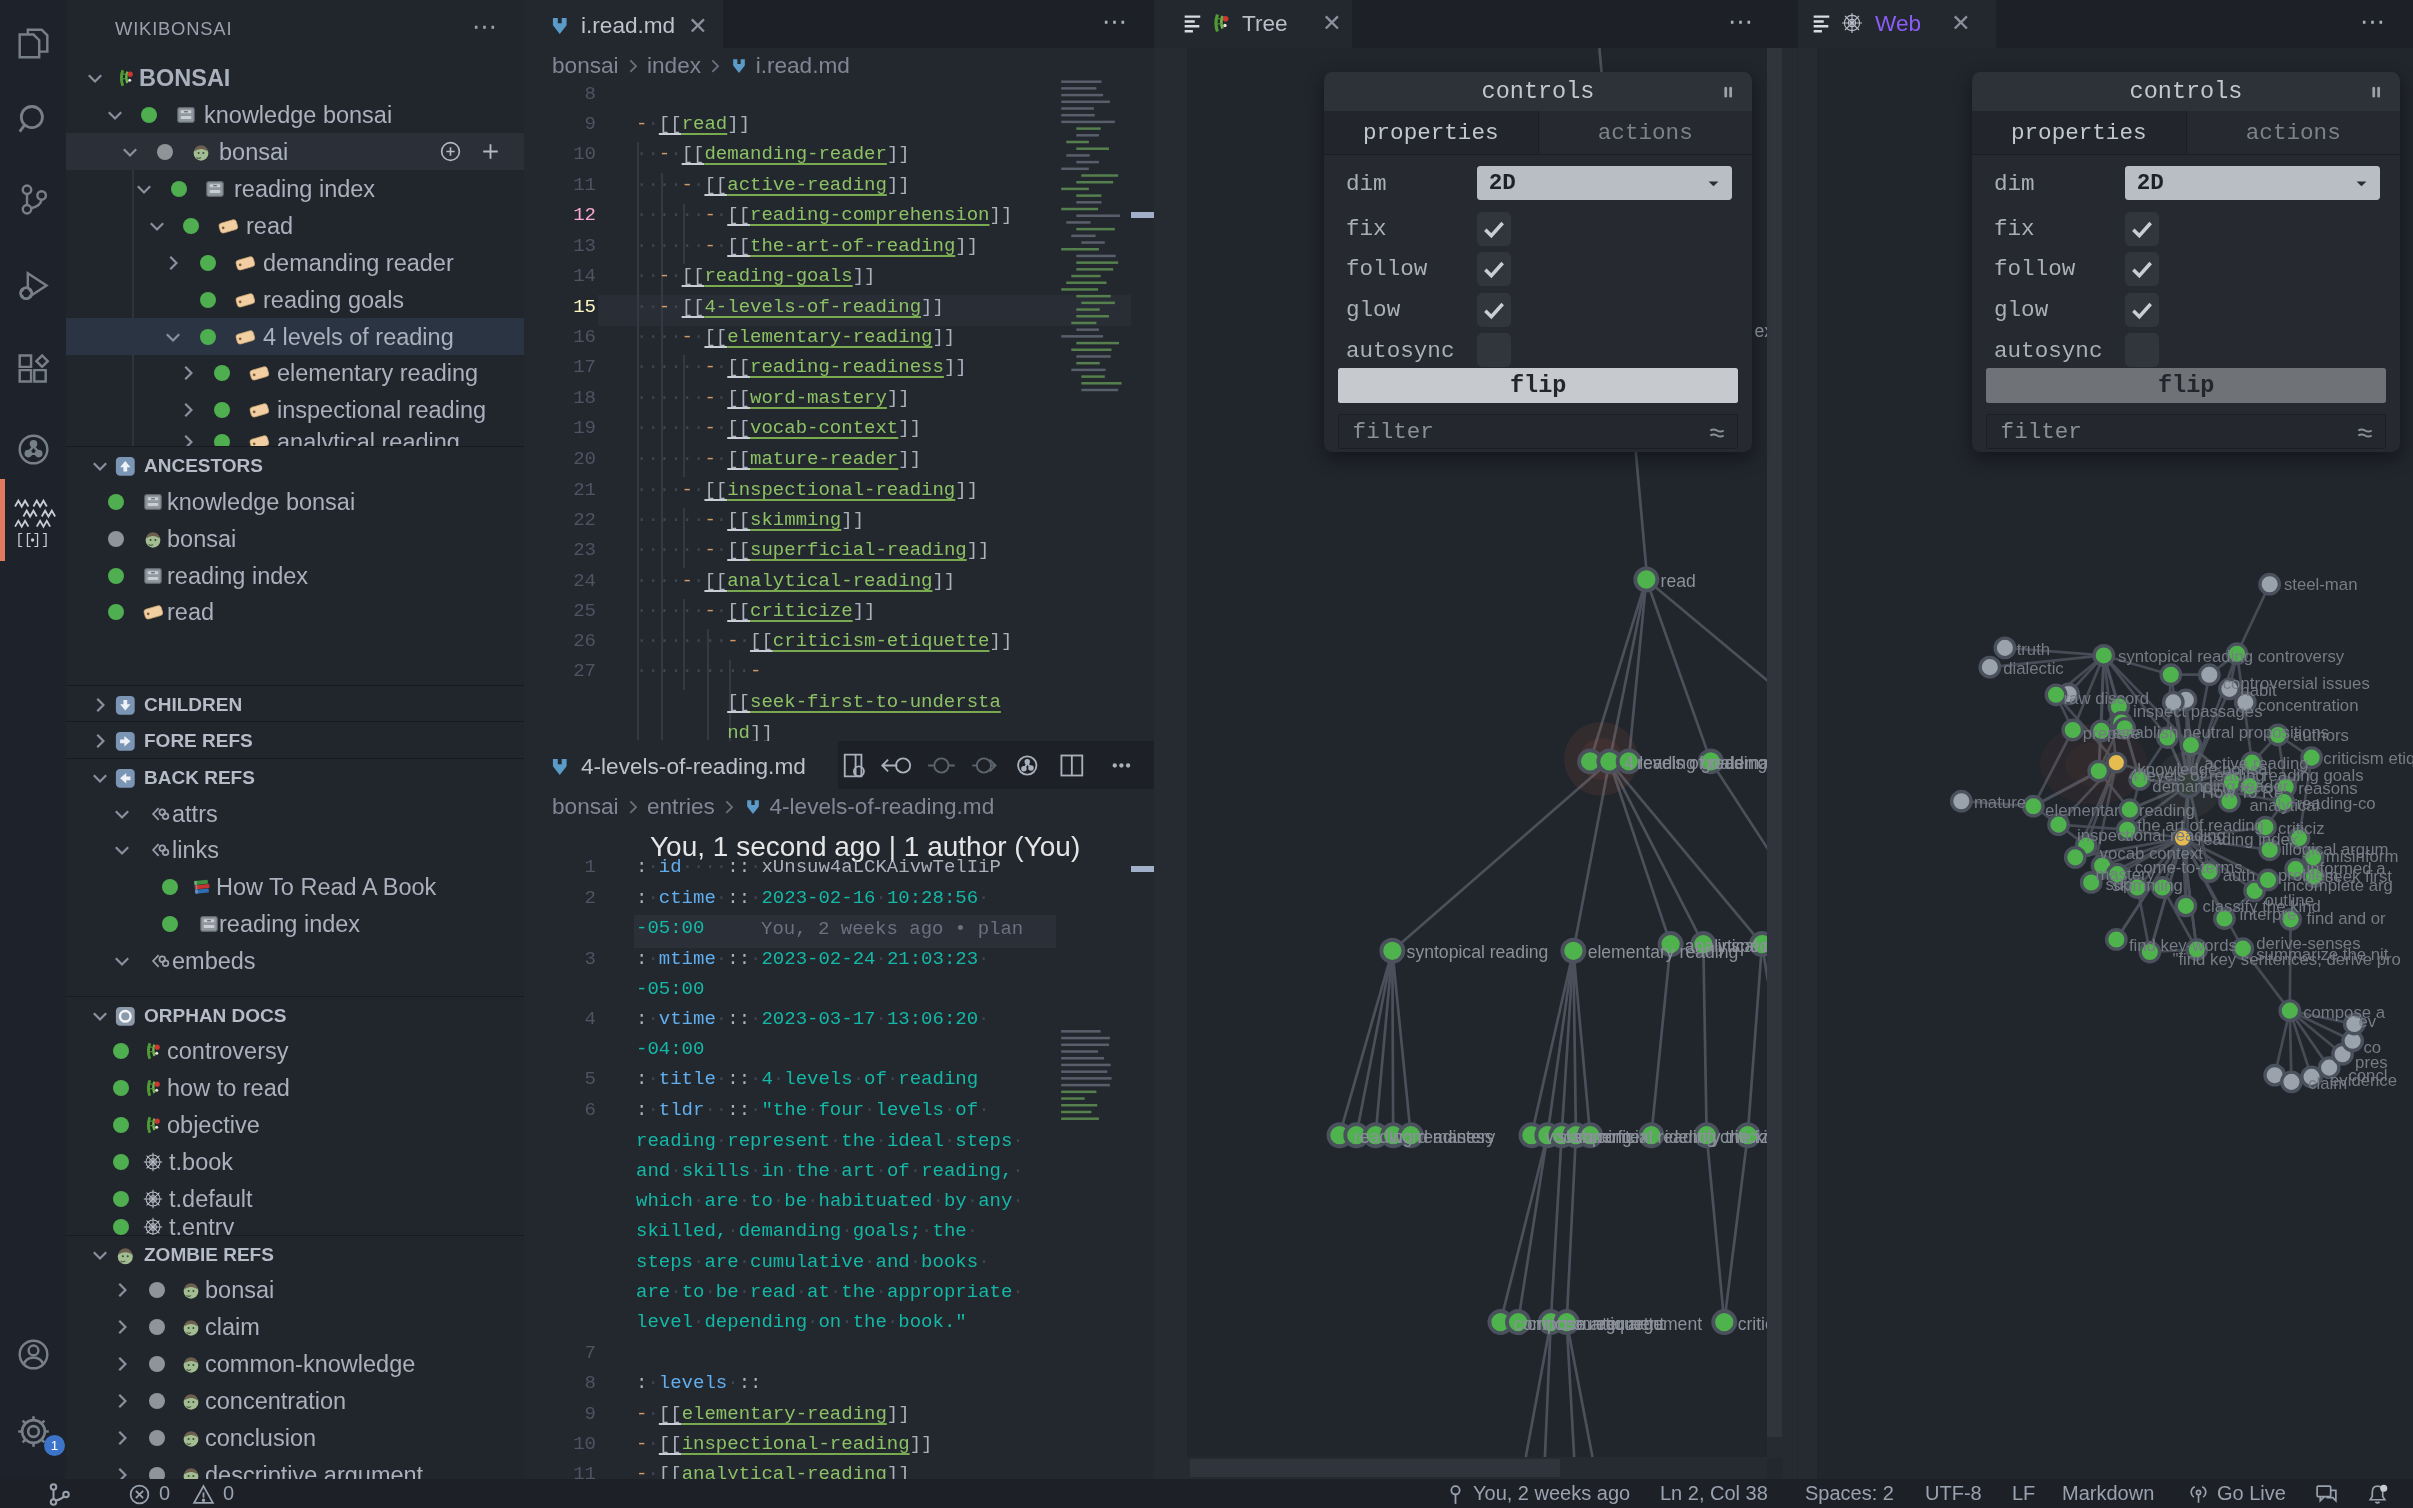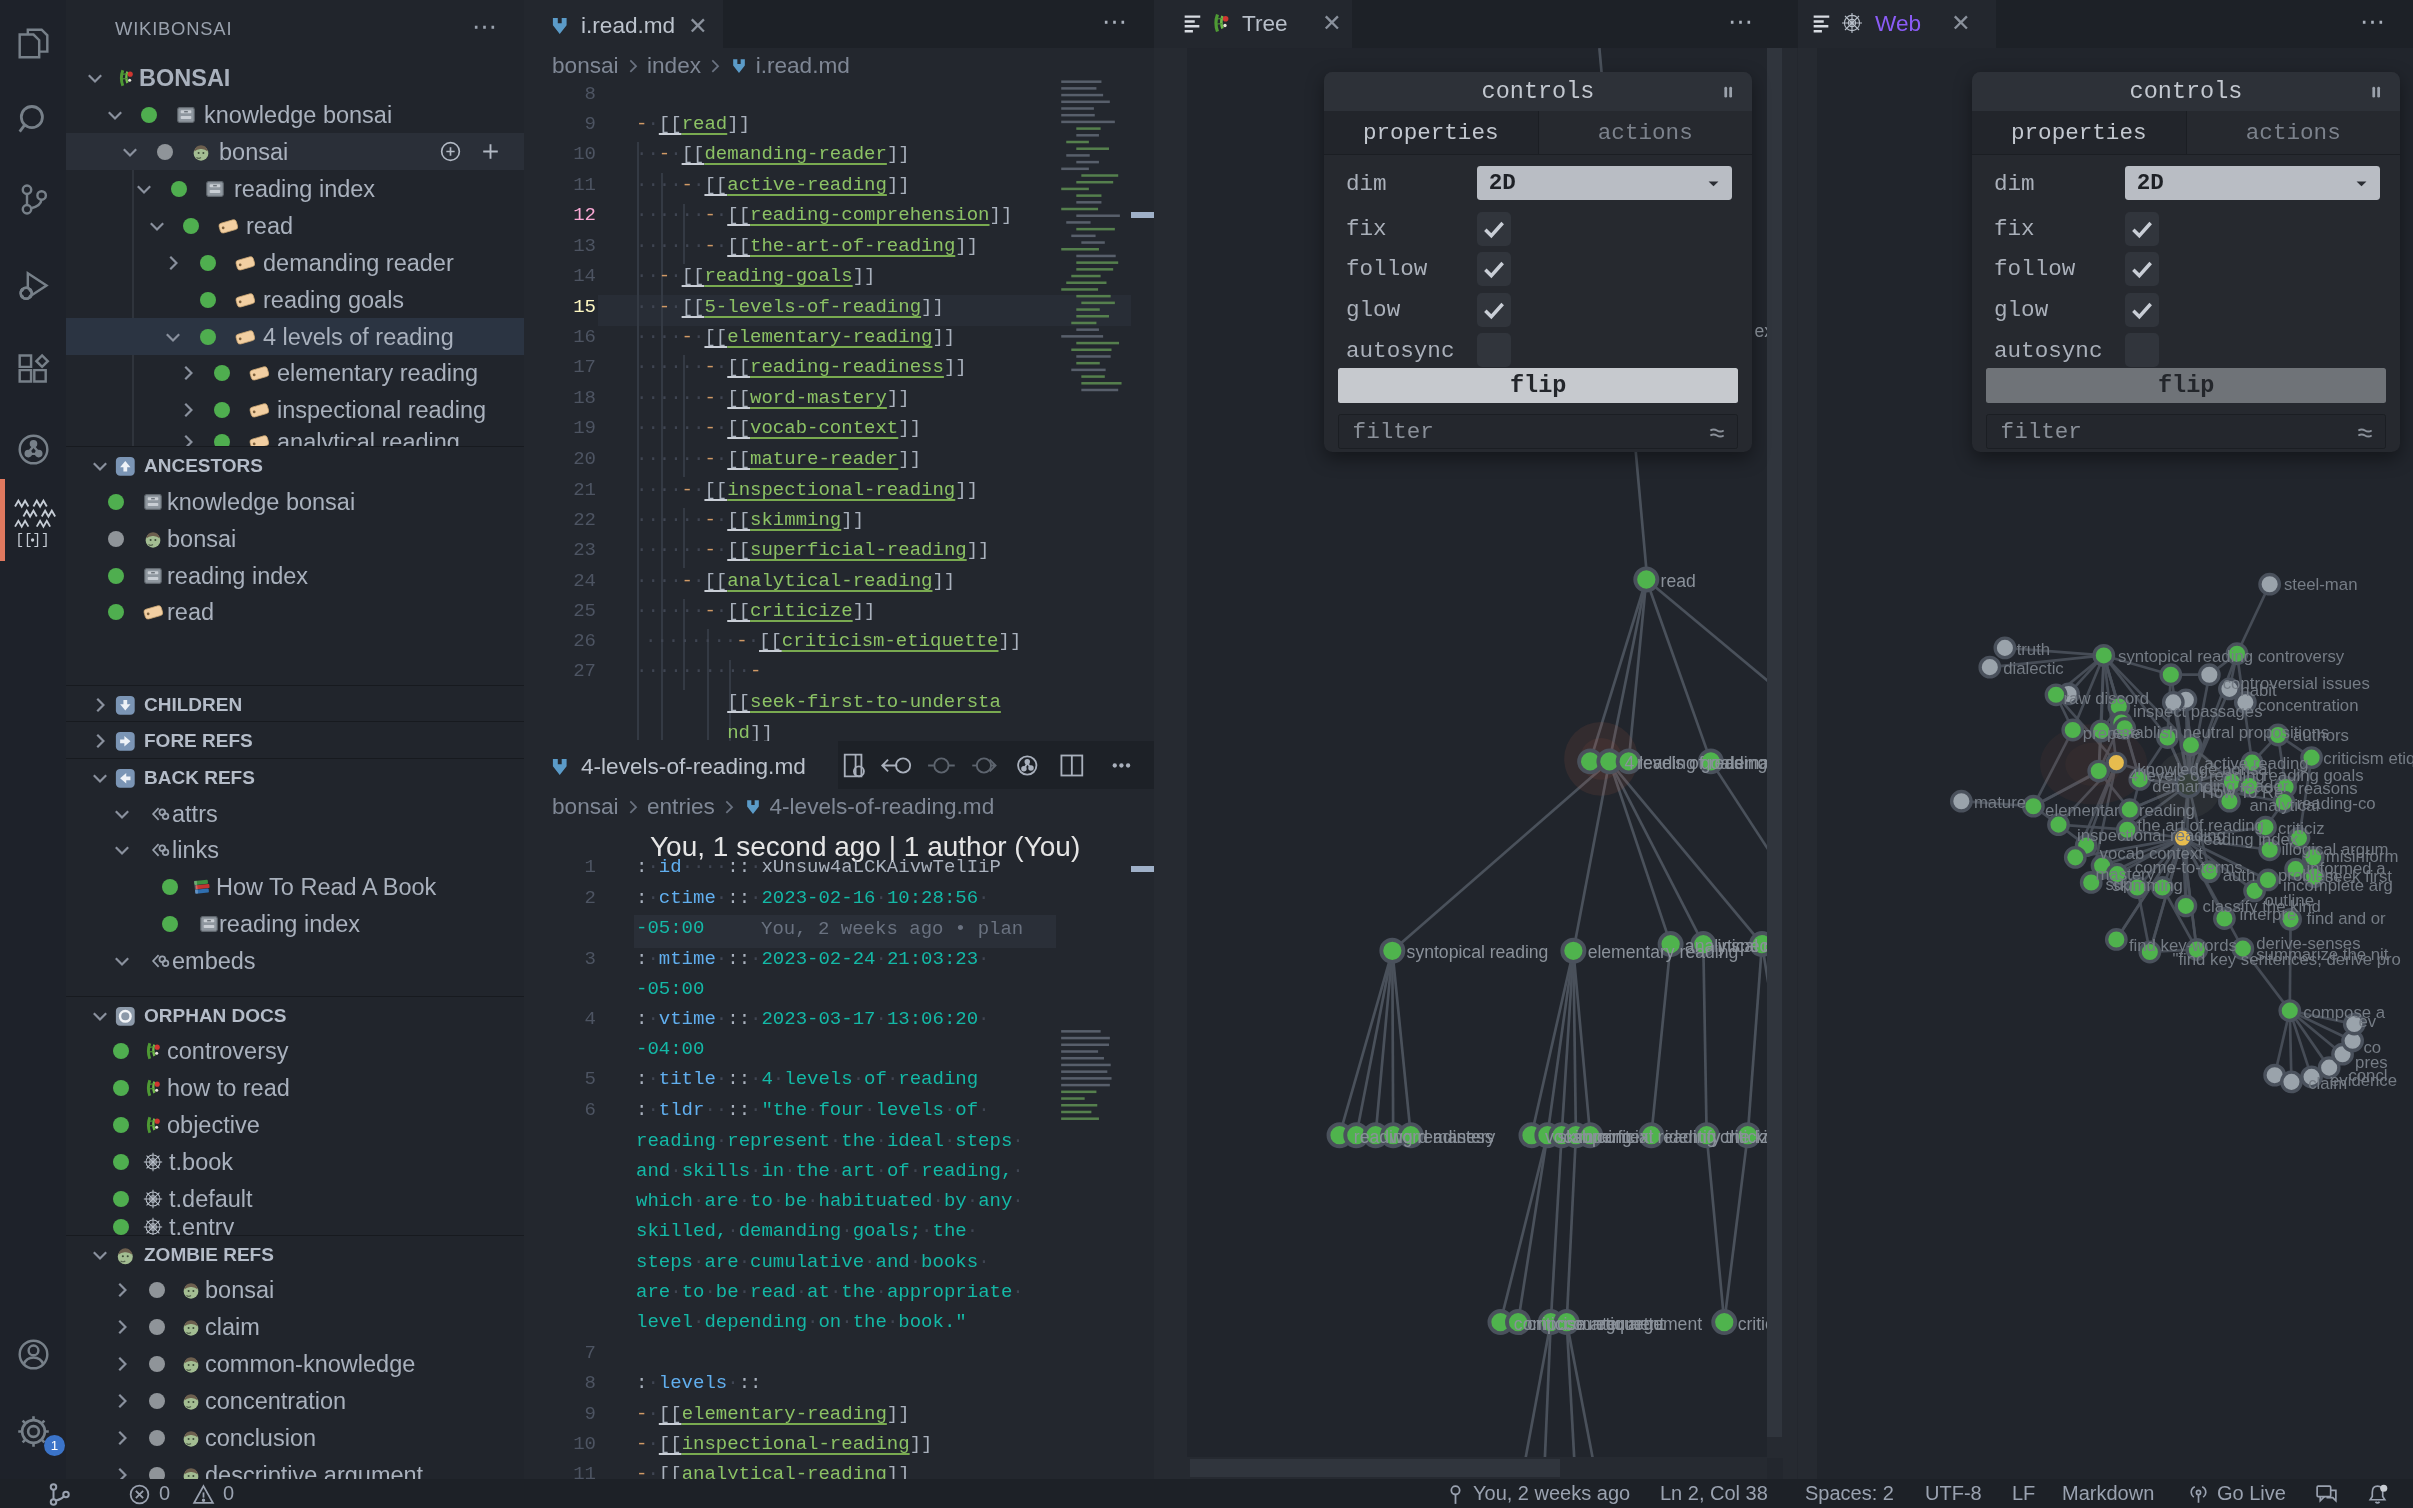--- a/index.html
+++ b/index.html
@@ -586,21 +586,21 @@
 <div class="cr" style="left:112px;top:143px"><span class="d">··</span><span class="h">-</span><span class="d">·</span><span class="b u2">[[</span><span class="g">demanding-reader</span><span class="b">]]</span></div>
 <div class="ln" style="left:17px;top:174px;color:#4d5462">11</div>
 <div class="cr" style="left:112px;top:174px"><span class="d">····</span><span class="h">-</span><span class="d">·</span><span class="b u2">[[</span><span class="g">active-reading</span><span class="b">]]</span></div>
 <div class="ln" style="left:17px;top:204px;color:#f9a8d4">12</div>
 <div class="cr" style="left:112px;top:204px"><span class="d">······</span><span class="h">-</span><span class="d">·</span><span class="b u2">[[</span><span class="g">reading-comprehension</span><span class="b">]]</span></div>
 <div class="ln" style="left:17px;top:235px;color:#4d5462">13</div>
 <div class="cr" style="left:112px;top:235px"><span class="d">······</span><span class="h">-</span><span class="d">·</span><span class="b u2">[[</span><span class="g">the-art-of-reading</span><span class="b">]]</span></div>
 <div class="ln" style="left:17px;top:265px;color:#4d5462">14</div>
 <div class="cr" style="left:112px;top:265px"><span class="d">··</span><span class="h">-</span><span class="d">·</span><span class="b u2">[[</span><span class="g">reading-goals</span><span class="b">]]</span></div>
 <div class="ln" style="left:17px;top:296px;color:#fef9c3">15</div>
-<div class="cr" style="left:112px;top:296px"><span class="d">··</span><span class="h">-</span><span class="d">·</span><span class="b u2">[[</span><span class="g">5-levels-of-reading</span><span class="b">]]</span></div>
+<div class="cr" style="left:112px;top:296px"><span class="d">··</span><span class="h">-</span><span class="d">·</span><span class="b u2">[[</span><span class="g">4-levels-of-reading</span><span class="b">]]</span></div>
 <div class="ln" style="left:17px;top:326px;color:#4d5462">16</div>
 <div class="cr" style="left:112px;top:326px"><span class="d">····</span><span class="h">-</span><span class="d">·</span><span class="b u2">[[</span><span class="g">elementary-reading</span><span class="b">]]</span></div>
 <div class="ln" style="left:17px;top:356px;color:#4d5462">17</div>
 <div class="cr" style="left:112px;top:356px"><span class="d">······</span><span class="h">-</span><span class="d">·</span><span class="b u2">[[</span><span class="g">reading-readiness</span><span class="b">]]</span></div>
 <div class="ln" style="left:17px;top:387px;color:#4d5462">18</div>
 <div class="cr" style="left:112px;top:387px"><span class="d">······</span><span class="h">-</span><span class="d">·</span><span class="b u2">[[</span><span class="g">word-mastery</span><span class="b">]]</span></div>
 <div class="ln" style="left:17px;top:417px;color:#4d5462">19</div>
 <div class="cr" style="left:112px;top:417px"><span class="d">······</span><span class="h">-</span><span class="d">·</span><span class="b u2">[[</span><span class="g">vocab-context</span><span class="b">]]</span></div>
 <div class="ln" style="left:17px;top:448px;color:#4d5462">20</div>
 <div class="cr" style="left:112px;top:448px"><span class="d">······</span><span class="h">-</span><span class="d">·</span><span class="b u2">[[</span><span class="g">mature-reader</span><span class="b">]]</span></div>
@@ -608,21 +608,21 @@
 <div class="cr" style="left:112px;top:479px"><span class="d">····</span><span class="h">-</span><span class="d">·</span><span class="b u2">[[</span><span class="g">inspectional-reading</span><span class="b">]]</span></div>
 <div class="ln" style="left:17px;top:509px;color:#4d5462">22</div>
 <div class="cr" style="left:112px;top:509px"><span class="d">······</span><span class="h">-</span><span class="d">·</span><span class="b u2">[[</span><span class="g">skimming</span><span class="b">]]</span></div>
 <div class="ln" style="left:17px;top:539px;color:#4d5462">23</div>
 <div class="cr" style="left:112px;top:539px"><span class="d">······</span><span class="h">-</span><span class="d">·</span><span class="b u2">[[</span><span class="g">superficial-reading</span><span class="b">]]</span></div>
 <div class="ln" style="left:17px;top:570px;color:#4d5462">24</div>
 <div class="cr" style="left:112px;top:570px"><span class="d">····</span><span class="h">-</span><span class="d">·</span><span class="b u2">[[</span><span class="g">analytical-reading</span><span class="b">]]</span></div>
 <div class="ln" style="left:17px;top:600px;color:#4d5462">25</div>
 <div class="cr" style="left:112px;top:600px"><span class="d">······</span><span class="h">-</span><span class="d">·</span><span class="b u2">[[</span><span class="g">criticize</span><span class="b">]]</span></div>
 <div class="ln" style="left:17px;top:630px;color:#4d5462">26</div>
-<div class="cr" style="left:121px;top:630px"><span class="d">········</span><span class="h">-</span><span class="d">·</span><span class="b u2">[[</span><span class="g">criticism-etiquette</span><span class="b">]]</span></div>
+<div class="cr" style="left:112px;top:630px"><span class="d">········</span><span class="h">-</span><span class="d">·</span><span class="b u2">[[</span><span class="g">criticism-etiquette</span><span class="b">]]</span></div>
 <div class="ln" style="left:17px;top:660px;color:#4d5462">27</div>
 <div class="cr" style="left:112px;top:660px"><span class="d">··········</span><span class="h">-</span></div>
 <div class="cr" style="left:112px;top:691px"><span style="color:transparent">xxxxxxxx</span><span class="b u2">[[</span><span class="g">seek-first-to-understa</span></div>
 <div class="cr" style="left:112px;top:722px"><span style="color:transparent">xxxxxxxx</span><span class="g">nd</span><span class="b">]]</span></div>
 <svg class="abs" style="left:537px;top:0" width="70" height="754" viewBox="0 0 83 900">
 <rect x="0" y="96" width="48" height="3" fill="#626a76" opacity="0.85"></rect>
 <rect x="0" y="104" width="42" height="3" fill="#626a76" opacity="0.85"></rect>
 <rect x="0" y="112" width="50" height="3" fill="#626a76" opacity="0.85"></rect>
 <rect x="0" y="120" width="58" height="3" fill="#626a76" opacity="0.85"></rect>
 <rect x="0" y="128" width="39" height="3" fill="#626a76" opacity="0.85"></rect>

